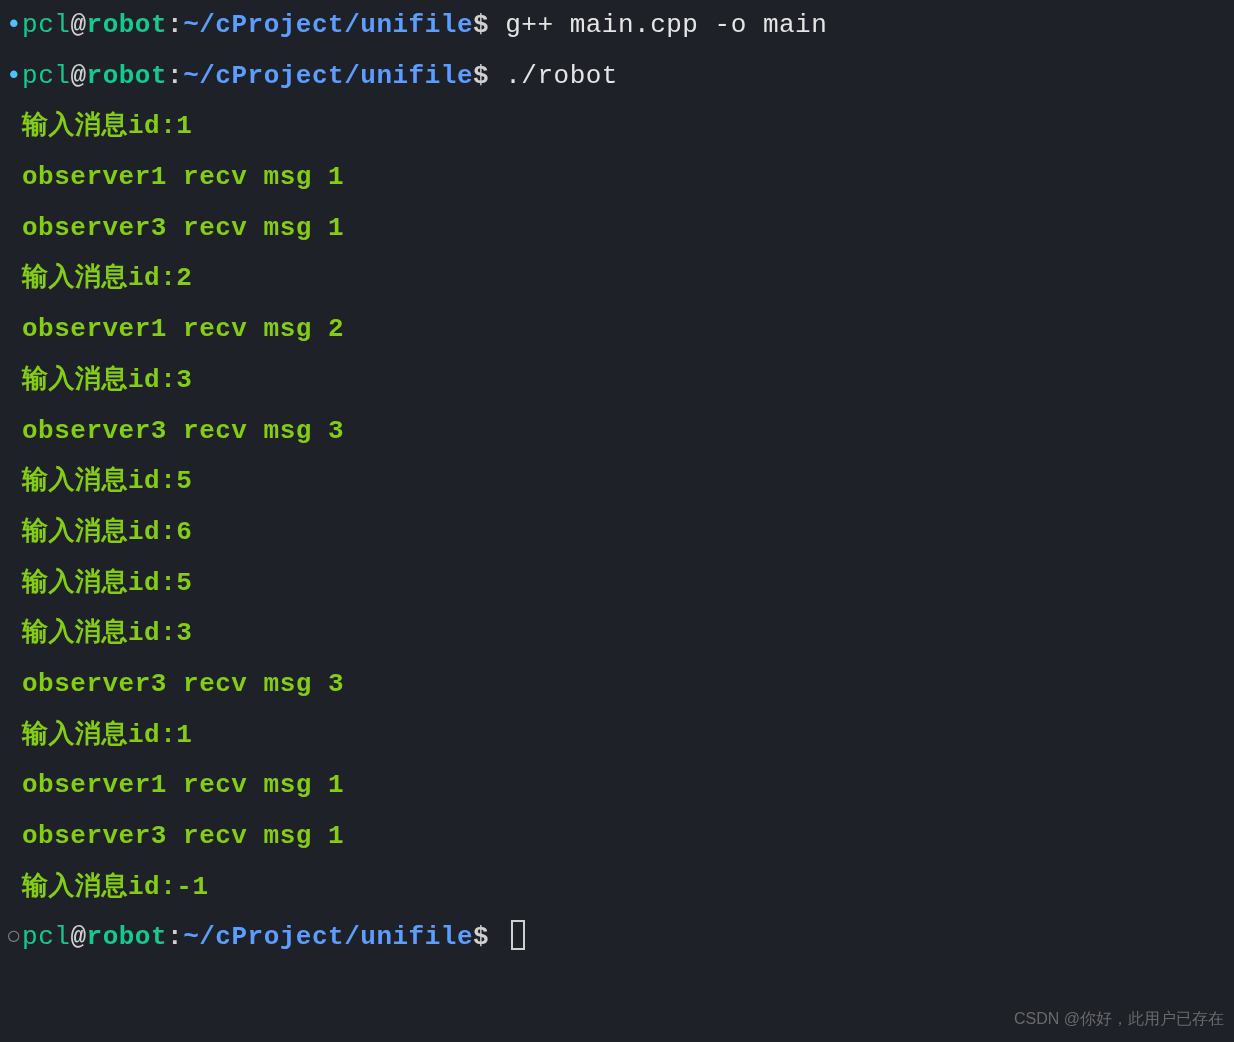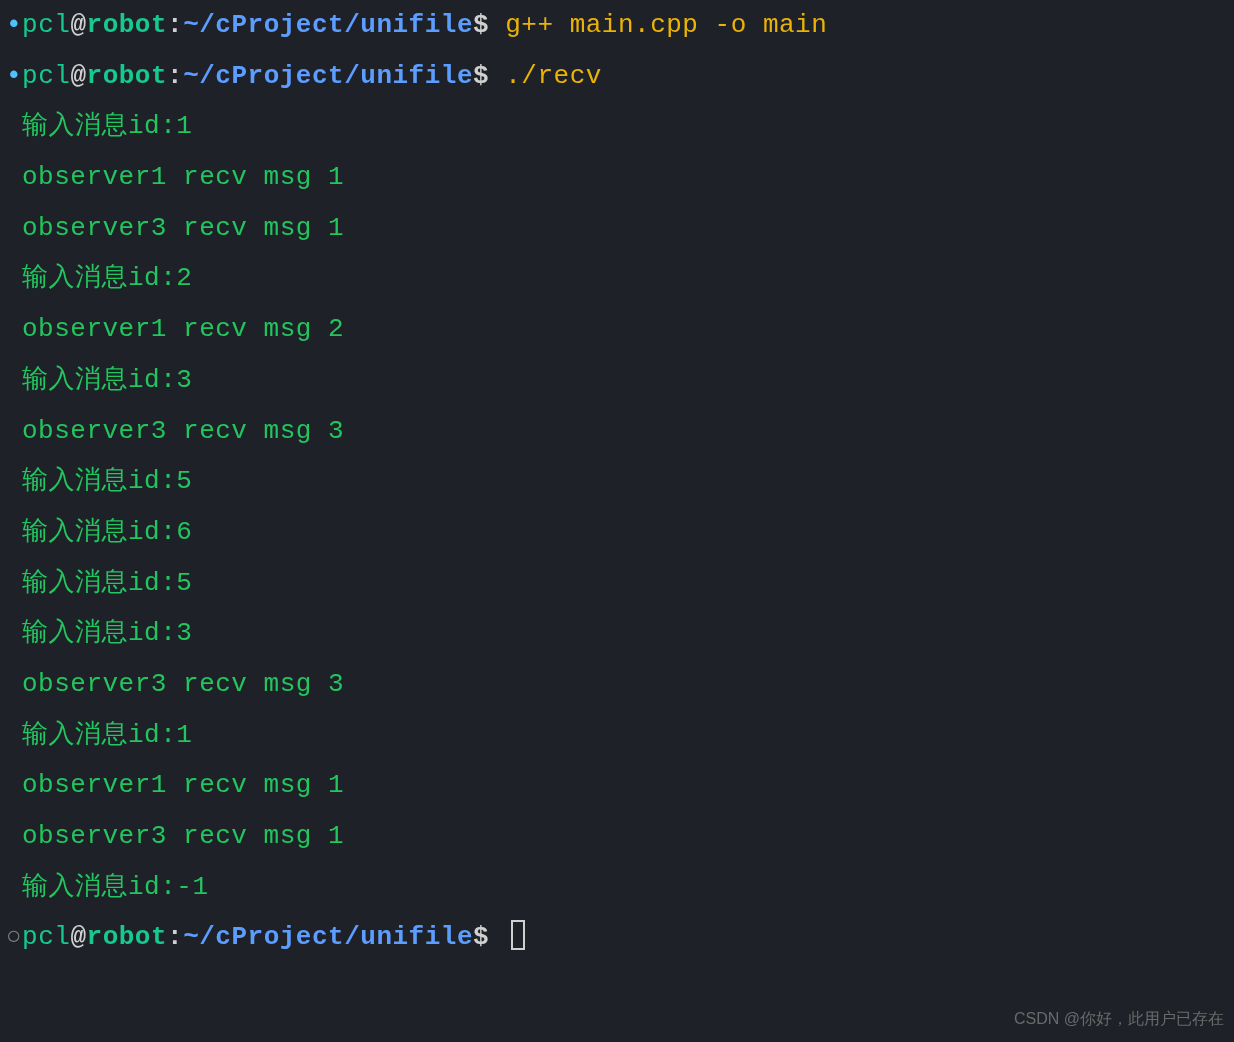--- a/index.html
+++ b/index.html
@@ -54,26 +54,27 @@
     }
     .path {
       color: #5c9dff;
       font-weight: bold;
     }
     .dollar {
       color: #d0d0d0;
       font-weight: bold;
     }
     .cmd {
-      color: #eab308;
+      color: #e5e5e5;
     }
     .output-line {
-      color: #22c55e;
+      color: #84cc16;
       padding-left: 16px;
       white-space: pre;
+      font-weight: bold;
     }
     .cursor {
       display: inline-block;
       width: 14px;
       height: 30px;
       border: 2px solid #d0d0d0;
       vertical-align: middle;
       margin-left: 6px;
       margin-top: -6px;
     }
@@ -88,21 +89,21 @@
       font-weight: normal;
     }
   </style>
 </head>
 <body>
 
 <div class="terminal">
 
   <div class="prompt-line"><span class="bullet">•</span><span class="user">pcl</span><span class="at">@</span><span class="host">robot</span><span class="colon">:</span><span class="path">~/cProject/unifile</span><span class="dollar">$ </span><span class="cmd">g++ main.cpp -o main</span></div>
 
-  <div class="prompt-line"><span class="bullet">•</span><span class="user">pcl</span><span class="at">@</span><span class="host">robot</span><span class="colon">:</span><span class="path">~/cProject/unifile</span><span class="dollar">$ </span><span class="cmd">./recv</span></div>
+  <div class="prompt-line"><span class="bullet">•</span><span class="user">pcl</span><span class="at">@</span><span class="host">robot</span><span class="colon">:</span><span class="path">~/cProject/unifile</span><span class="dollar">$ </span><span class="cmd">./robot</span></div>
 
   <div class="output-line">输入消息id:1</div>
   <div class="output-line">observer1 recv msg 1</div>
   <div class="output-line">observer3 recv msg 1</div>
   <div class="output-line">输入消息id:2</div>
   <div class="output-line">observer1 recv msg 2</div>
   <div class="output-line">输入消息id:3</div>
   <div class="output-line">observer3 recv msg 3</div>
   <div class="output-line">输入消息id:5</div>
   <div class="output-line">输入消息id:6</div>

